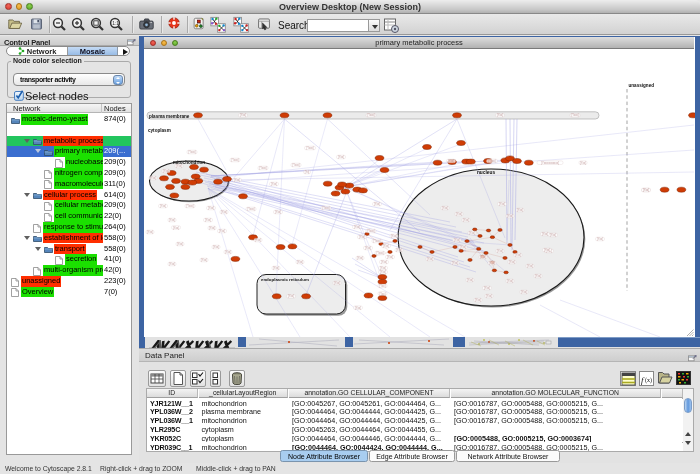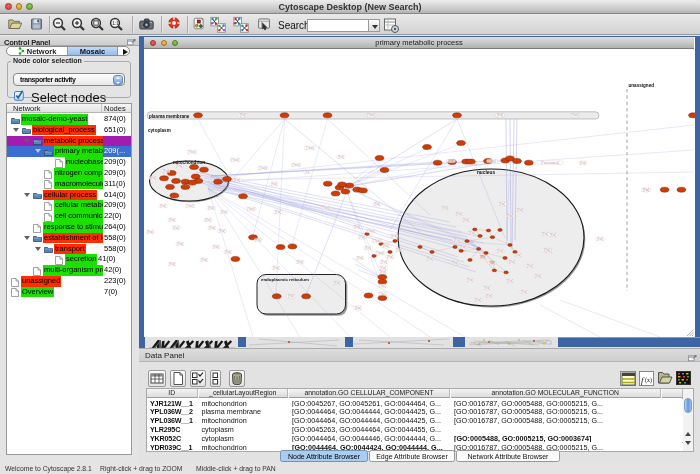--- a/index.html
+++ b/index.html
@@ -1,17 +1,17 @@
 <!DOCTYPE html>
 <html><head><meta charset="utf-8"><style>*{margin:0;padding:0;box-sizing:border-box}body{width:700px;height:474px;font-family:"Liberation Sans",sans-serif;background:#e6e6e6;position:relative;overflow:hidden}.abs{position:absolute}</style></head><body>
 <div class="abs" style="left:0;top:0;width:700px;height:14px;background:linear-gradient(#ededed,#c6c6c6 75%,#b0b0b0);border-bottom:1px solid #888;border-radius:5px 5px 0 0">
     <div class="abs" style="left:5.3px;top:3px;width:6.8px;height:6.8px;border-radius:50%;background:radial-gradient(circle at 50% 30%,#ee6559,#d93a30);border:0.5px solid #a03028"></div>
     <div class="abs" style="left:15.6px;top:3px;width:6.8px;height:6.8px;border-radius:50%;background:radial-gradient(circle at 50% 30%,#f6bd4a,#dd9a28);border:0.5px solid #aa7418"></div>
     <div class="abs" style="left:25.9px;top:3px;width:6.8px;height:6.8px;border-radius:50%;background:radial-gradient(circle at 50% 30%,#8ed04e,#57a828);border:0.5px solid #4a7e1e"></div>
-    <div class="abs" style="left:0;top:1px;width:700px;text-align:center;font-size:9px;font-weight:bold;color:#333;line-height:12px">Cytoscape Desktop (New Search)</div>
+    <div class="abs" style="left:0;top:1px;width:700px;text-align:center;font-size:9px;font-weight:bold;color:#333;line-height:12px">Overview Desktop (New Session)</div>
   </div>
 <div class="abs" style="left:0;top:14px;width:700px;height:21px;background:linear-gradient(#e9e9e9,#d2d2d2);border-bottom:1px solid #989898">
     <div style="position:absolute;left:7px;top:2px;width:18px;height:19px"><svg width="16" height="16" viewBox="0 0 18 18">
         <path d="M2 6 L2 14 L14 14 L14 6 L8 6 L6.5 4.5 L2 4.5 Z" fill="#c8c08a" stroke="#6b6345" stroke-width="1"></path>
         <path d="M3 14 L5.5 8 L16.5 8 L14 14 Z" fill="#ddd6a3" stroke="#6b6345" stroke-width="1"></path>
       </svg></div>
     <div style="position:absolute;left:29px;top:2px;width:18px;height:19px"><svg width="15" height="16" viewBox="0 0 18 18">
         <rect x="3" y="3" width="12" height="12" rx="1" fill="#8a94a8" stroke="#4a5468"></rect>
         <rect x="5.5" y="3.5" width="7" height="4.5" fill="#dde3ea"></rect>
         <rect x="10" y="4" width="2" height="3" fill="#4a5468"></rect>
@@ -147,46 +147,37 @@
         <defs>
           <linearGradient id="cbg" x1="0" y1="0" x2="0" y2="1">
             <stop offset="0" stop-color="#f2f8fe"></stop>
             <stop offset="1" stop-color="#b9d4ee"></stop>
           </linearGradient>
         </defs>
         <rect x="0.5" y="1.5" width="8.8" height="8.8" rx="1.5" fill="url(#cbg)" stroke="#4a80c0" stroke-width="1"></rect>
         <path d="M2.4 5.6 L4.2 7.8 L8.6 0.8" stroke="#1d5fae" stroke-width="1.6" fill="none"></path>
       </svg>
     </div>
-    <div class="abs" style="left:31px;top:54px;font-size:13px;color:#111">Select nodes</div>
+    <div class="abs" style="left:25px;top:54px;font-size:11px;color:#111">Select nodes</div>
     <div class="abs" style="left:6px;top:67px;width:126px;height:352px;background:#fff;border:1px solid #999">
       <div class="abs" style="left:0;top:0;width:100%;height:9px;background:linear-gradient(#f6f6f6,#e2e2e2);border-bottom:1px solid #b5b5b5;font-size:7.5px;color:#222">
         <span class="abs" style="left:6px;top:0;line-height:9px">Network</span>
         <span class="abs" style="left:97px;top:0;line-height:9px">Nodes</span>
         <span class="abs" style="left:94px;top:0;width:1px;height:9px;background:#c5c5c5"></span>
       </div>
       <div class="abs" style="left:0;top:10px;width:100%;height:341px;overflow:hidden;font-size:7.5px">
         <div style="position:absolute;left:0;top:0.0px;width:100%;height:10.8px;background:#fff">
           <span style="position:absolute;left:4px;top:1px"><svg width="9" height="7" viewBox="0 0 9 7" style="vertical-align:middle">
               <path d="M0.5 1.5 L3.5 1.5 L4.5 2.5 L8.5 2.5 L8.5 6.5 L0.5 6.5 Z" fill="#5585bb" stroke="#2d4a68" stroke-width="0.8"></path>
               <path d="M0.5 3 L8.5 3" stroke="#88aed4" stroke-width="0.8"></path>
             </svg></span>
           <span style="position:absolute;left:14px;top:0px;max-width:82px;overflow:hidden;white-space:nowrap;background:#1be000;color:#000;padding:0 1px;line-height:10.5px">mosaic-demo-yeast</span>
           <span style="position:absolute;left:97px;top:0;color:#000;line-height:10px">874(0)</span>
         </div>
-        <div style="position:absolute;left:0;top:10.8px;width:100%;height:10.8px;background:#fff">
-          <span style="position:absolute;left:6px;top:3px;width:0;height:0;border-left:3.2px solid transparent;border-right:3.2px solid transparent;border-top:4.2px solid #606060"></span>
-          <span style="position:absolute;left:15px;top:1px"><svg width="9" height="7" viewBox="0 0 9 7" style="vertical-align:middle">
-              <path d="M0.5 1.5 L3.5 1.5 L4.5 2.5 L8.5 2.5 L8.5 6.5 L0.5 6.5 Z" fill="#5585bb" stroke="#2d4a68" stroke-width="0.8"></path>
-              <path d="M0.5 3 L8.5 3" stroke="#88aed4" stroke-width="0.8"></path>
-            </svg></span>
-          <span style="position:absolute;left:25px;top:0px;max-width:71px;overflow:hidden;white-space:nowrap;background:#ff2e00;color:#000;padding:0 1px;line-height:10.5px">biological_process</span>
-          <span style="position:absolute;left:97px;top:0;color:#000;line-height:10px">651(0)</span>
-        </div>
-        <div style="position:absolute;left:0;top:21.6px;width:100%;height:10.8px;background:#a21caf">
+        <div style="position:absolute;left:0;top:21.6px;width:100%;height:10.8px;background:#22c55e">
           <span style="position:absolute;left:17px;top:3px;width:0;height:0;border-left:3.2px solid transparent;border-right:3.2px solid transparent;border-top:4.2px solid #606060"></span>
           <span style="position:absolute;left:26px;top:1px"><svg width="9" height="7" viewBox="0 0 9 7" style="vertical-align:middle">
               <path d="M0.5 1.5 L3.5 1.5 L4.5 2.5 L8.5 2.5 L8.5 6.5 L0.5 6.5 Z" fill="#5585bb" stroke="#2d4a68" stroke-width="0.8"></path>
               <path d="M0.5 3 L8.5 3" stroke="#88aed4" stroke-width="0.8"></path>
             </svg></span>
           <span style="position:absolute;left:36px;top:0px;max-width:60px;overflow:hidden;white-space:nowrap;background:#ff2e00;color:#000;padding:0 1px;line-height:10.5px">metabolic process</span>
           <span style="position:absolute;left:97px;top:17px;color:#000;line-height:10px">280(0)</span>
         </div>
         <div style="position:absolute;left:0;top:32.4px;width:100%;height:10.8px;background:#3a6ed0">
           <span style="position:absolute;left:28px;top:3px;width:0;height:0;border-left:3.2px solid transparent;border-right:3.2px solid transparent;border-top:4.2px solid #b9c6de"></span>
@@ -271,21 +262,21 @@
             </svg></span>
           <span style="position:absolute;left:47px;top:0px;max-width:49px;overflow:hidden;white-space:nowrap;background:#ff2e00;color:#000;padding:0 1px;line-height:10.5px">transport</span>
           <span style="position:absolute;left:97px;top:0;color:#000;line-height:10px">558(0)</span>
         </div>
         <div style="position:absolute;left:0;top:140.4px;width:100%;height:10.8px;background:#fff">
           <span style="position:absolute;left:48px;top:1px"><svg width="8" height="9" viewBox="0 0 8 9" style="vertical-align:middle">
               <path d="M0.5 0.5 L5 0.5 L7.5 3 L7.5 8.5 L0.5 8.5 Z" fill="#fff" stroke="#8a8a8a" stroke-width="0.8"></path>
               <path d="M5 0.5 L5 3 L7.5 3" fill="none" stroke="#8a8a8a" stroke-width="0.8"></path>
             </svg></span>
           <span style="position:absolute;left:58px;top:0px;max-width:38px;overflow:hidden;white-space:nowrap;background:#1be000;color:#000;padding:0 1px;line-height:10.5px">secretion</span>
-          <span style="position:absolute;left:91px;top:0;color:#000;line-height:10px">41(0)</span>
+          <span style="position:absolute;left:97px;top:0;color:#000;line-height:10px">41(0)</span>
         </div>
         <div style="position:absolute;left:0;top:151.2px;width:100%;height:10.8px;background:#fff">
           <span style="position:absolute;left:26px;top:1px"><svg width="8" height="9" viewBox="0 0 8 9" style="vertical-align:middle">
               <path d="M0.5 0.5 L5 0.5 L7.5 3 L7.5 8.5 L0.5 8.5 Z" fill="#fff" stroke="#8a8a8a" stroke-width="0.8"></path>
               <path d="M5 0.5 L5 3 L7.5 3" fill="none" stroke="#8a8a8a" stroke-width="0.8"></path>
             </svg></span>
           <span style="position:absolute;left:36px;top:0px;max-width:60px;overflow:hidden;white-space:nowrap;background:#1be000;color:#000;padding:0 1px;line-height:10.5px">multi-organism pro</span>
           <span style="position:absolute;left:97px;top:0;color:#000;line-height:10px">42(0)</span>
         </div>
         <div style="position:absolute;left:0;top:162.0px;width:100%;height:10.8px;background:#fff">

